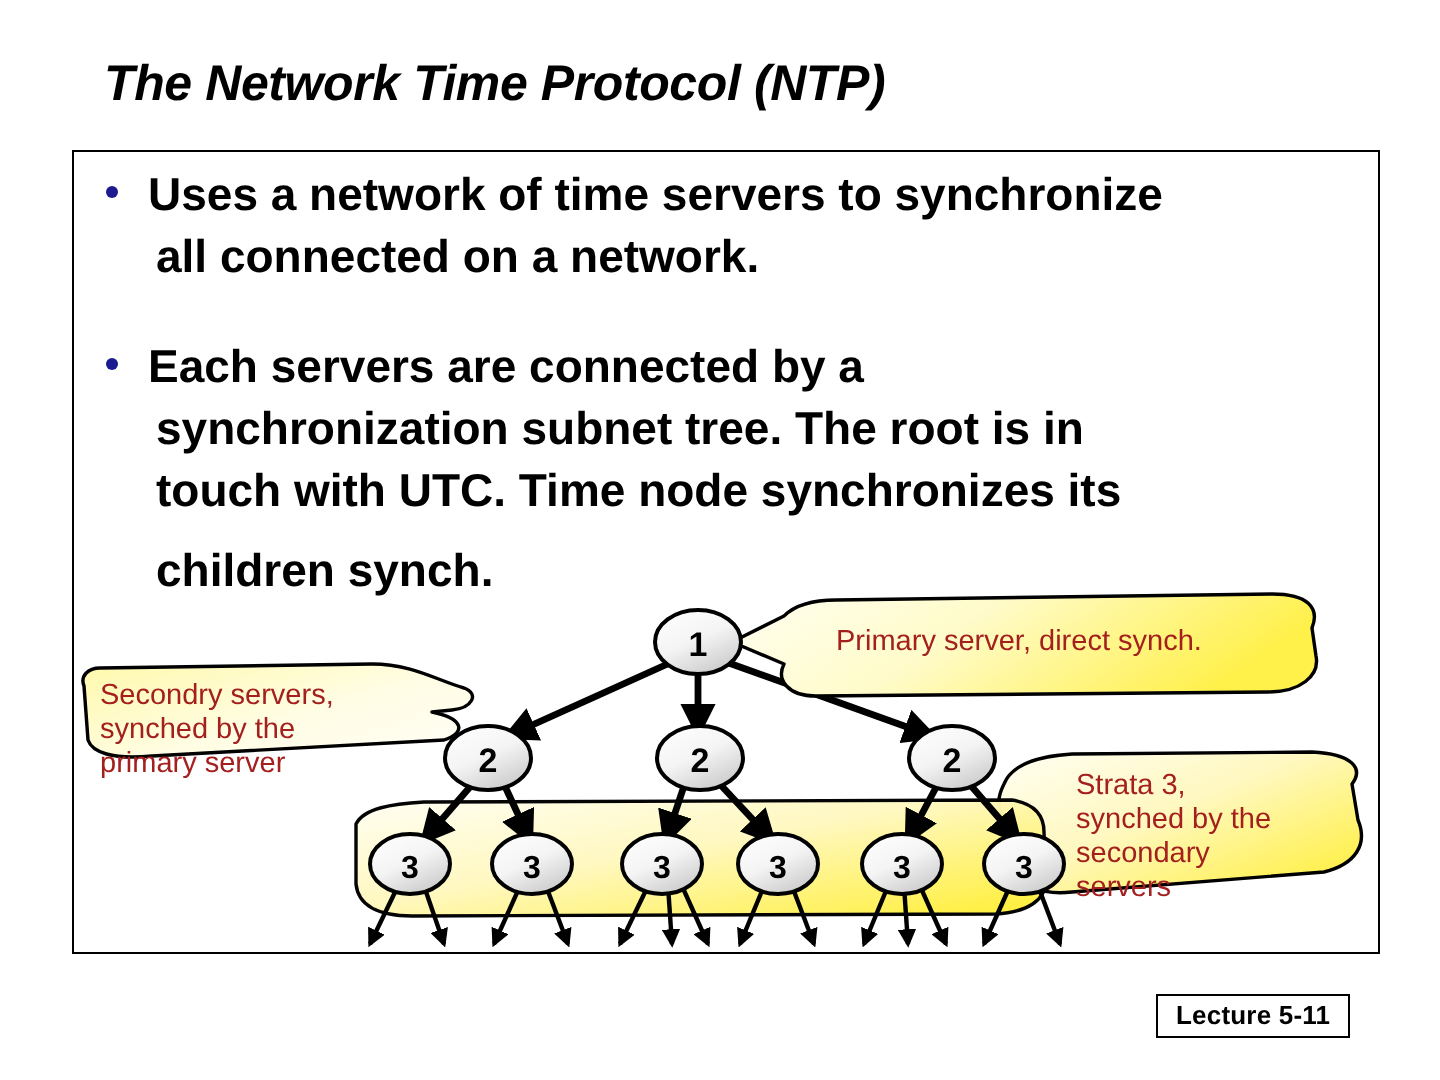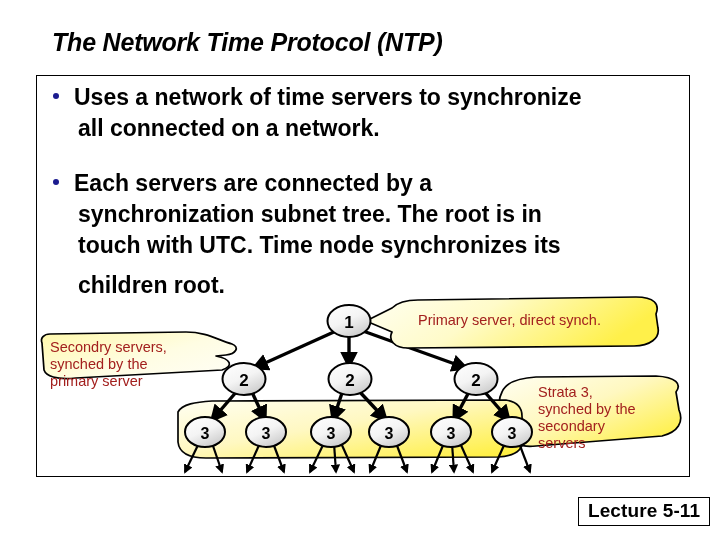--- a/index.html
+++ b/index.html
@@ -36,21 +36,21 @@
   .bullet .ln.indent{padding-left:4px;}
 
   
   .diagram{position:absolute;left:36px;top:280px;width:654px;height:200px;}
   .diagram svg{position:absolute;left:0;top:0;}
 
   
   .footer{
     position:absolute;left:578px;top:497px;
     border:1.5px solid #000000;padding:2px 9px 3px 9px;
-    font-size:19px;font-weight:bold;color:#000000;background:#ffffff;
+    font-size:13px;font-weight:bold;color:#000000;background:#ffffff;
     letter-spacing:0.1px;
   }
 </style>
 </head>
 <body>
 
 <div class="slide">
 
   <div class="title">The Network Time Protocol (NTP)</div>
 
@@ -62,21 +62,21 @@
       <span class="dot"></span>
       <span class="ln">Uses a network of time servers to synchronize</span>
       <span class="ln indent">all connected on a network.</span>
     </div>
 
     <div class="bullet" style="margin-top:24px;">
       <span class="dot"></span>
       <span class="ln">Each servers are connected by a</span>
       <span class="ln indent">synchronization subnet tree.  The root is in</span>
       <span class="ln indent">touch with UTC.  Time node synchronizes its</span>
-      <span class="ln indent" style="margin-top:9px;display:block;">children root.</span>
+      <span class="ln indent" style="margin-top:9px;display:block;">children synch.</span>
     </div>
 
   </div>
 
   <div class="diagram">
     <svg width="654" height="200" viewBox="0 0 654 200" xmlns="http://www.w3.org/2000/svg">
       <defs>
         <linearGradient id="nodeGrad" x1="0" y1="0" x2="0.6" y2="1">
           <stop offset="0%" stop-color="#ffffff"></stop>
           <stop offset="55%" stop-color="#f4f4f4"></stop>

